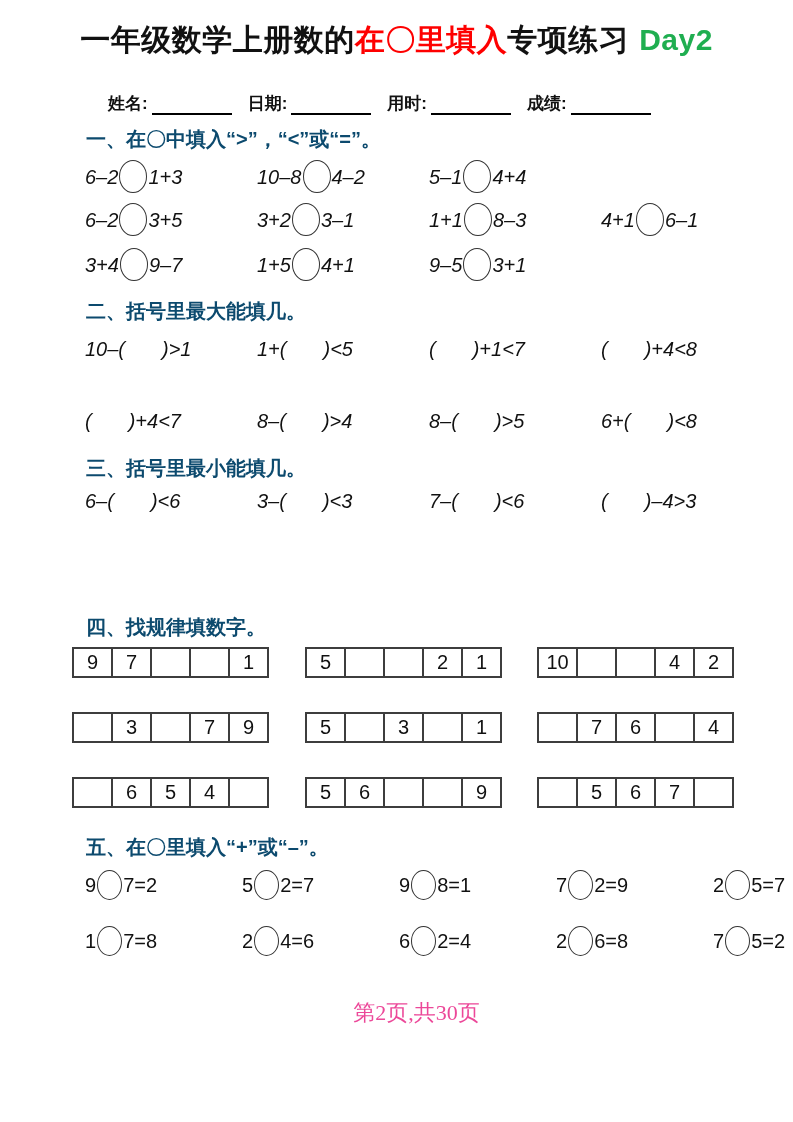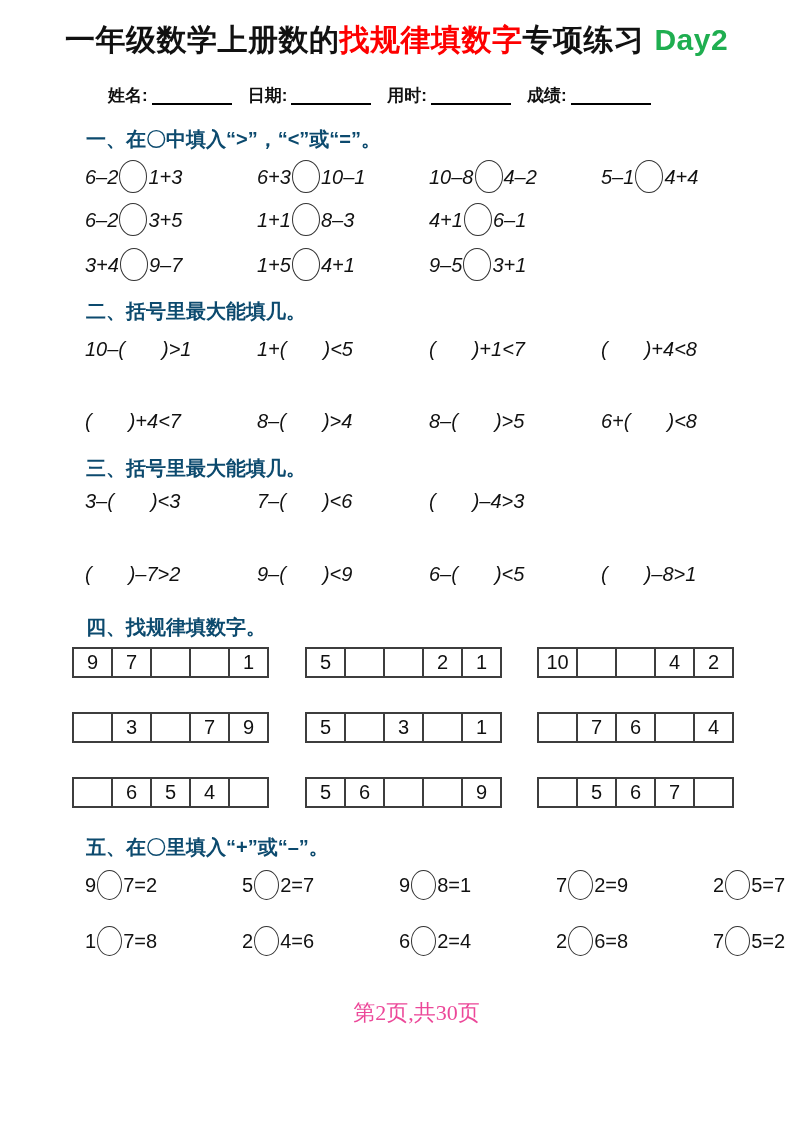--- a/index.html
+++ b/index.html
@@ -4,21 +4,21 @@
 <style>
   html,body{margin:0;padding:0;background:#fff;}
   .page{position:relative;width:793px;height:1122px;background:#ffffff;
         font-family:"Liberation Sans",sans-serif;color:#111;overflow:hidden;}
   .title{position:absolute;top:20px;left:0;width:100%;text-align:center;
          font-size:30px;font-weight:800;letter-spacing:.5px;white-space:nowrap;}
   .title .t-red{color:#fe0000;}
   .title .t-green{color:#1fae50;margin-left:10px;}
   .meta{position:absolute;top:84px;left:108px;display:flex;gap:16px;
         font-size:17px;font-weight:700;align-items:flex-end;}
-  .meta .field{display:flex;align-items:center;}
+  .meta .field{display:flex;align-items:flex-end;margin-top:8px;}
   .meta .line{display:inline-block;width:80px;height:17px;
               border-bottom:2px solid #000;margin-left:4px;}
   .heading{position:absolute;left:86px;font-size:20px;font-weight:800;
            color:#0c4a6e;white-space:nowrap;}
   .row4{position:absolute;left:85px;width:640px;display:grid;
         grid-template-columns:172px 172px 172px 1fr;font-size:20px;
         align-items:center;white-space:nowrap;font-style:italic;}
   .row5{position:absolute;left:85px;width:640px;display:grid;
         grid-template-columns:137px 137px 137px 137px 1fr;font-size:20px;
         align-items:center;white-space:nowrap;gap:20px;}
@@ -33,21 +33,21 @@
   .ntable .cell:first-child{margin-left:0;}
   .footer{position:absolute;top:998px;left:0;width:100%;text-align:center;
           font-family:"Liberation Serif",serif;font-size:22px;color:#ec4899;margin-left:20px;}
 </style>
 </head>
 <body>
 
 <div class="page">
 
   <div class="title">
-    <span>一年级数学上册数的</span><span class="t-red">找规律填数字</span><span>专项练习</span><span class="t-green">Day2</span>
+    <span>一年级数学上册数的</span><span class="t-red">在〇里填入</span><span>专项练习</span><span class="t-green">Day2</span>
   </div>
 
   <div class="meta">
     <span class="field">
         <span>姓名:</span>
         <span class="line"></span>
       </span>
     <span class="field">
         <span>日期:</span>
         <span class="line"></span>
@@ -59,26 +59,26 @@
     <span class="field">
         <span>成绩:</span>
         <span class="line"></span>
       </span>
   </div>
 
   <div class="heading" style="top:126px">一、在〇中填入“&gt;”，“&lt;”或“=”。</div>
 
   <div class="row4" style="top:160px">
     <span><span>6–2</span><span class="circle"></span><span>1+3</span></span>
-    <span><span>6+3</span><span class="circle"></span><span>10–1</span></span>
     <span><span>10–8</span><span class="circle"></span><span>4–2</span></span>
     <span><span>5–1</span><span class="circle"></span><span>4+4</span></span>
   </div>
   <div class="row4" style="top:203px">
     <span><span>6–2</span><span class="circle"></span><span>3+5</span></span>
+    <span><span>3+2</span><span class="circle"></span><span>3–1</span></span>
     <span><span>1+1</span><span class="circle"></span><span>8–3</span></span>
     <span><span>4+1</span><span class="circle"></span><span>6–1</span></span>
   </div>
   <div class="row4" style="top:248px">
     <span><span>3+4</span><span class="circle"></span><span>9–7</span></span>
     <span><span>1+5</span><span class="circle"></span><span>4+1</span></span>
     <span><span>9–5</span><span class="circle"></span><span>3+1</span></span>
   </div>
 
   <div class="heading" style="top:298px">二、括号里最大能填几。</div>
@@ -89,32 +89,27 @@
     <span><span>(</span><span class="pgap"></span><span>)+1&lt;7</span></span>
     <span><span>(</span><span class="pgap"></span><span>)+4&lt;8</span></span>
   </div>
   <div class="row4" style="top:410px">
     <span><span>(</span><span class="pgap"></span><span>)+4&lt;7</span></span>
     <span><span>8–(</span><span class="pgap"></span><span>)&gt;4</span></span>
     <span><span>8–(</span><span class="pgap"></span><span>)&gt;5</span></span>
     <span><span>6+(</span><span class="pgap"></span><span>)&lt;8</span></span>
   </div>
 
-  <div class="heading" style="top:455px">三、括号里最大能填几。</div>
+  <div class="heading" style="top:455px">三、括号里最小能填几。</div>
 
   <div class="row4" style="top:490px">
+    <span><span>6–(</span><span class="pgap"></span><span>)&lt;6</span></span>
     <span><span>3–(</span><span class="pgap"></span><span>)&lt;3</span></span>
     <span><span>7–(</span><span class="pgap"></span><span>)&lt;6</span></span>
     <span><span>(</span><span class="pgap"></span><span>)–4&gt;3</span></span>
-  </div>
-  <div class="row4" style="top:563px">
-    <span><span>(</span><span class="pgap"></span><span>)–7&gt;2</span></span>
-    <span><span>9–(</span><span class="pgap"></span><span>)&lt;9</span></span>
-    <span><span>6–(</span><span class="pgap"></span><span>)&lt;5</span></span>
-    <span><span>(</span><span class="pgap"></span><span>)–8&gt;1</span></span>
   </div>
 
   <div class="heading" style="top:614px">四、找规律填数字。</div>
 
   <div class="ntable" style="top:647px;left:72px">
     <div class="cell">9</div>
       <div class="cell">7</div>
       <div class="cell"></div>
       <div class="cell"></div>
       <div class="cell">1</div>

